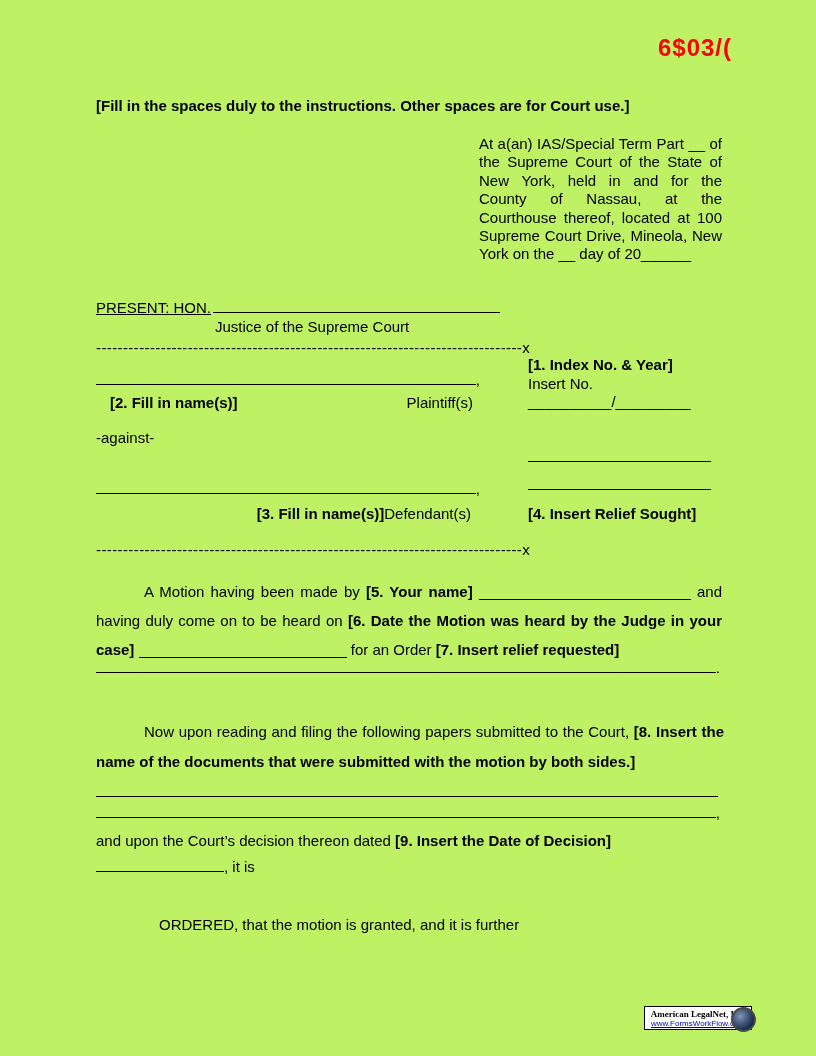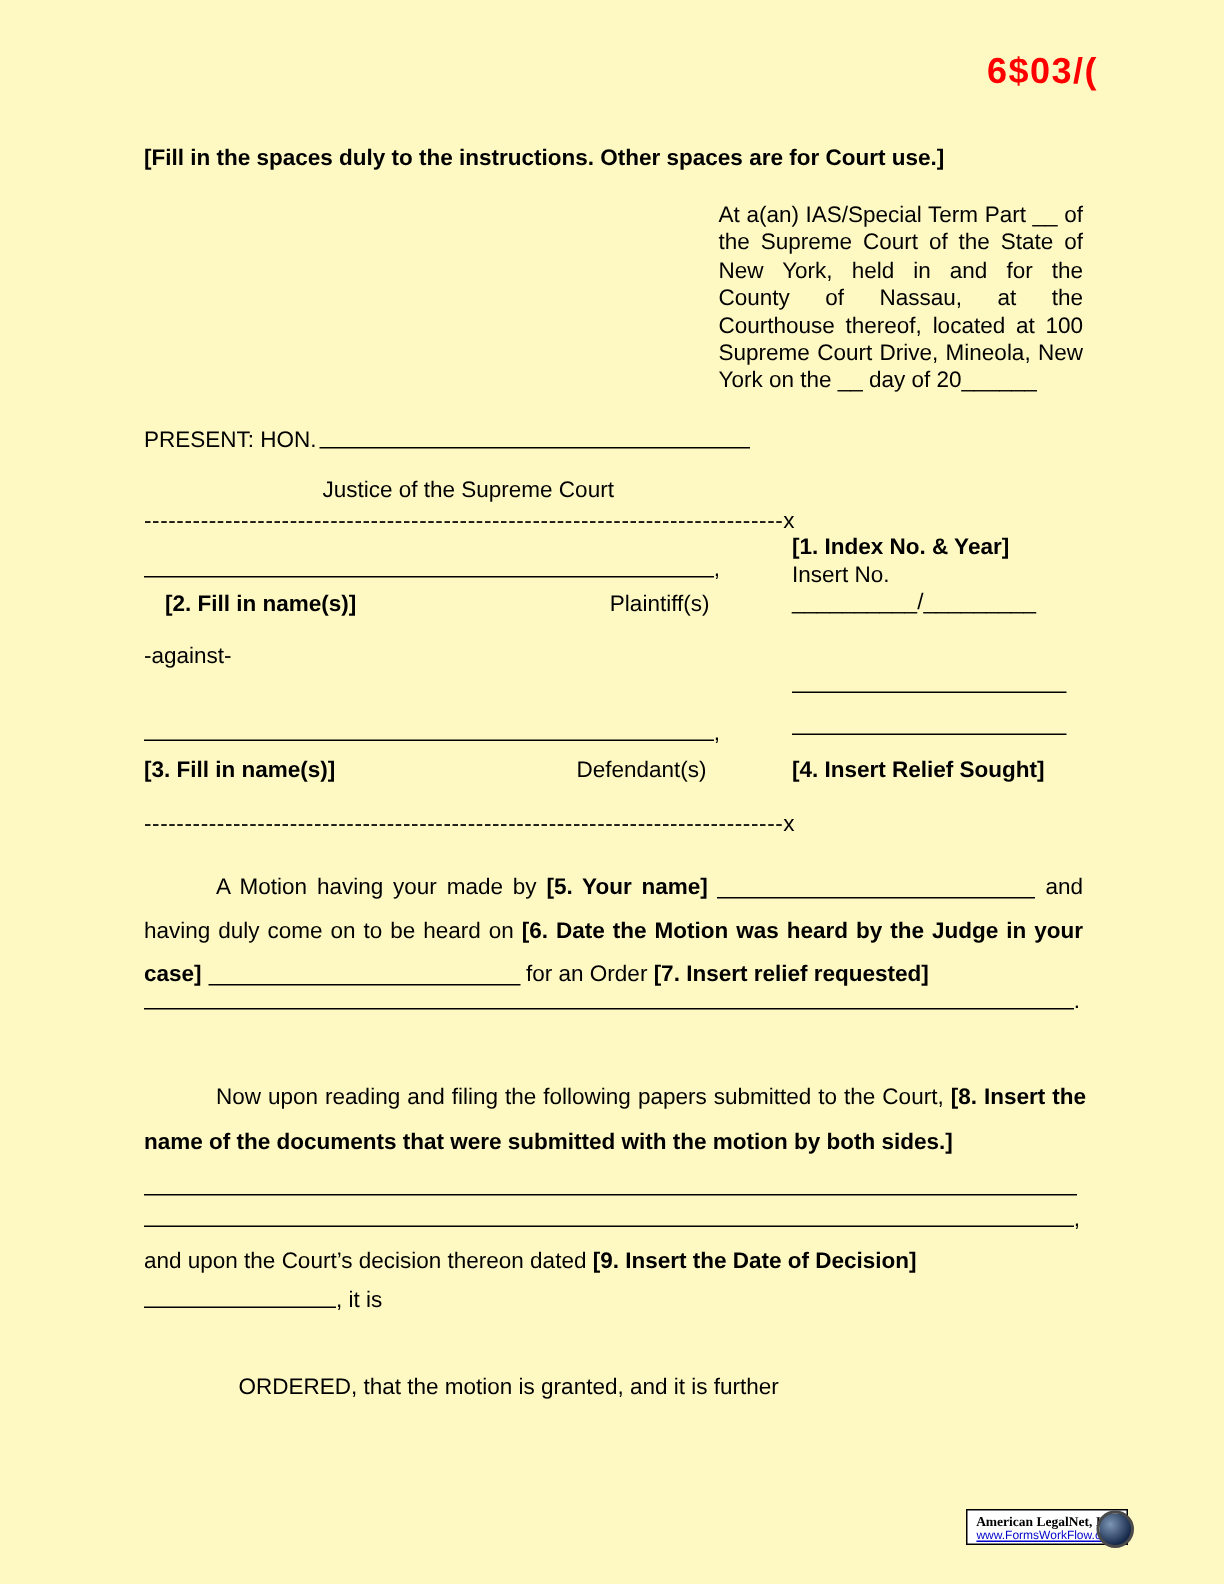--- a/index.html
+++ b/index.html
@@ -1,46 +1,46 @@
 <!DOCTYPE html>
 <html><head>
 <meta charset="utf-8">
 <style>
   html,body{margin:0;padding:0;background:#e9e9e9;}
   .page{
     position:relative;
     width:816px;height:1056px;
     margin:0 auto;
-    background:#fef9c3;
+    background:#bef264;
     font-family:"Liberation Sans", sans-serif;
     font-size:15px;color:#000;
     overflow:hidden;
   }
   .abs{position:absolute;}
   .bold{font-weight:bold;}
   .watermark{
     top:34px;right:84px;
     color:#fe0000;font-weight:bold;font-size:24px;letter-spacing:1px;
     font-family:"Liberation Sans", sans-serif;
   }
   .instructions{left:96px;top:97px;font-weight:bold;width:640px;}
   .venue{left:479px;top:135px;width:243px;text-align:justify;line-height:18.4px;}
   .fill-row{display:flex;align-items:flex-end;}
   .fill-row .blank{flex:1;border-bottom:1px solid #000;height:1px;margin-bottom:3px;}
-  .present-row{left:96px;top:285px;width:404px;}
+  .present-row{left:96px;top:299px;width:404px;text-decoration:underline;}
   .present-row .label{white-space:nowrap;margin-right:2px;}
   .justice{left:215px;top:318px;}
   .dash{white-space:nowrap;letter-spacing:.4px;}
   .dash1{left:96px;top:339px;}
   .dash2{left:96px;top:541px;}
   .p-line{left:96px;top:371px;width:384px;}
   .p-row{left:96px;top:394px;width:363px;display:flex;justify-content:space-between;margin-left:14px;}
   .against{left:96px;top:429px;}
   .d-line{left:96px;top:480px;width:384px;}
-  .d-row{left:96px;top:505px;width:375px;display:flex;justify-content:space-between;}
+  .d-row{left:96px;top:505px;width:375px;display:flex;justify-content:flex-end;}
   .idx-col{left:528px;top:356px;width:192px;line-height:18.5px;}
   .idx-col .order{margin-top:1px;}
   .rblank{width:183px;border-bottom:1px solid #000;height:0;}
   .rb1{left:528px;top:461px;}
   .rb2{left:528px;top:489px;}
   .relief{left:528px;top:505px;font-weight:bold;}
   .para{margin:0;text-align:justify;text-indent:48px;}
   .motion-para{left:96px;top:577px;width:626px;line-height:29px;}
   .papers-para{left:96px;top:717px;width:628px;line-height:29.5px;}
   .iblank{display:inline-block;height:12px;border-bottom:1px solid #000;vertical-align:-3px;}
@@ -111,21 +111,21 @@
     <div class="bold">[1. Index No. &amp; Year]</div>
     <div>Insert No.</div>
     <div>__________/_________</div>
   </div>
   <div class="abs rblank rb1"></div>
   <div class="abs rblank rb2"></div>
   <div class="abs relief">[4. Insert Relief Sought]</div>
 
   <div class="abs dash dash2">-------------------------------------------------------------------------------x</div>
 
-  <p class="abs para motion-para"><span>A Motion having your made by </span><span class="bold">[5. Your name]</span> <span class="iblank w1"></span> <span>and having duly come on to be heard on </span><span class="bold">[6. Date the Motion was heard by the Judge in your case]</span> <span class="iblank w2"></span><span> for an Order </span><span class="bold">[7. Insert relief requested]</span></p>
+  <p class="abs para motion-para"><span>A Motion having been made by </span><span class="bold">[5. Your name]</span> <span class="iblank w1"></span> <span>and having duly come on to be heard on </span><span class="bold">[6. Date the Motion was heard by the Judge in your case]</span> <span class="iblank w2"></span><span> for an Order </span><span class="bold">[7. Insert relief requested]</span></p>
 
   <div class="abs fill-row period-line">
     <span class="blank"></span>
     <span>.</span>
   </div>
 
   <p class="abs para papers-para"><span>Now upon reading and filing the following papers submitted to the Court, </span><span class="bold">[8. Insert the name of the documents that were submitted with the motion by both sides.]</span></p>
 
   <div class="abs hr1"></div>
   <div class="abs fill-row comma-line">

